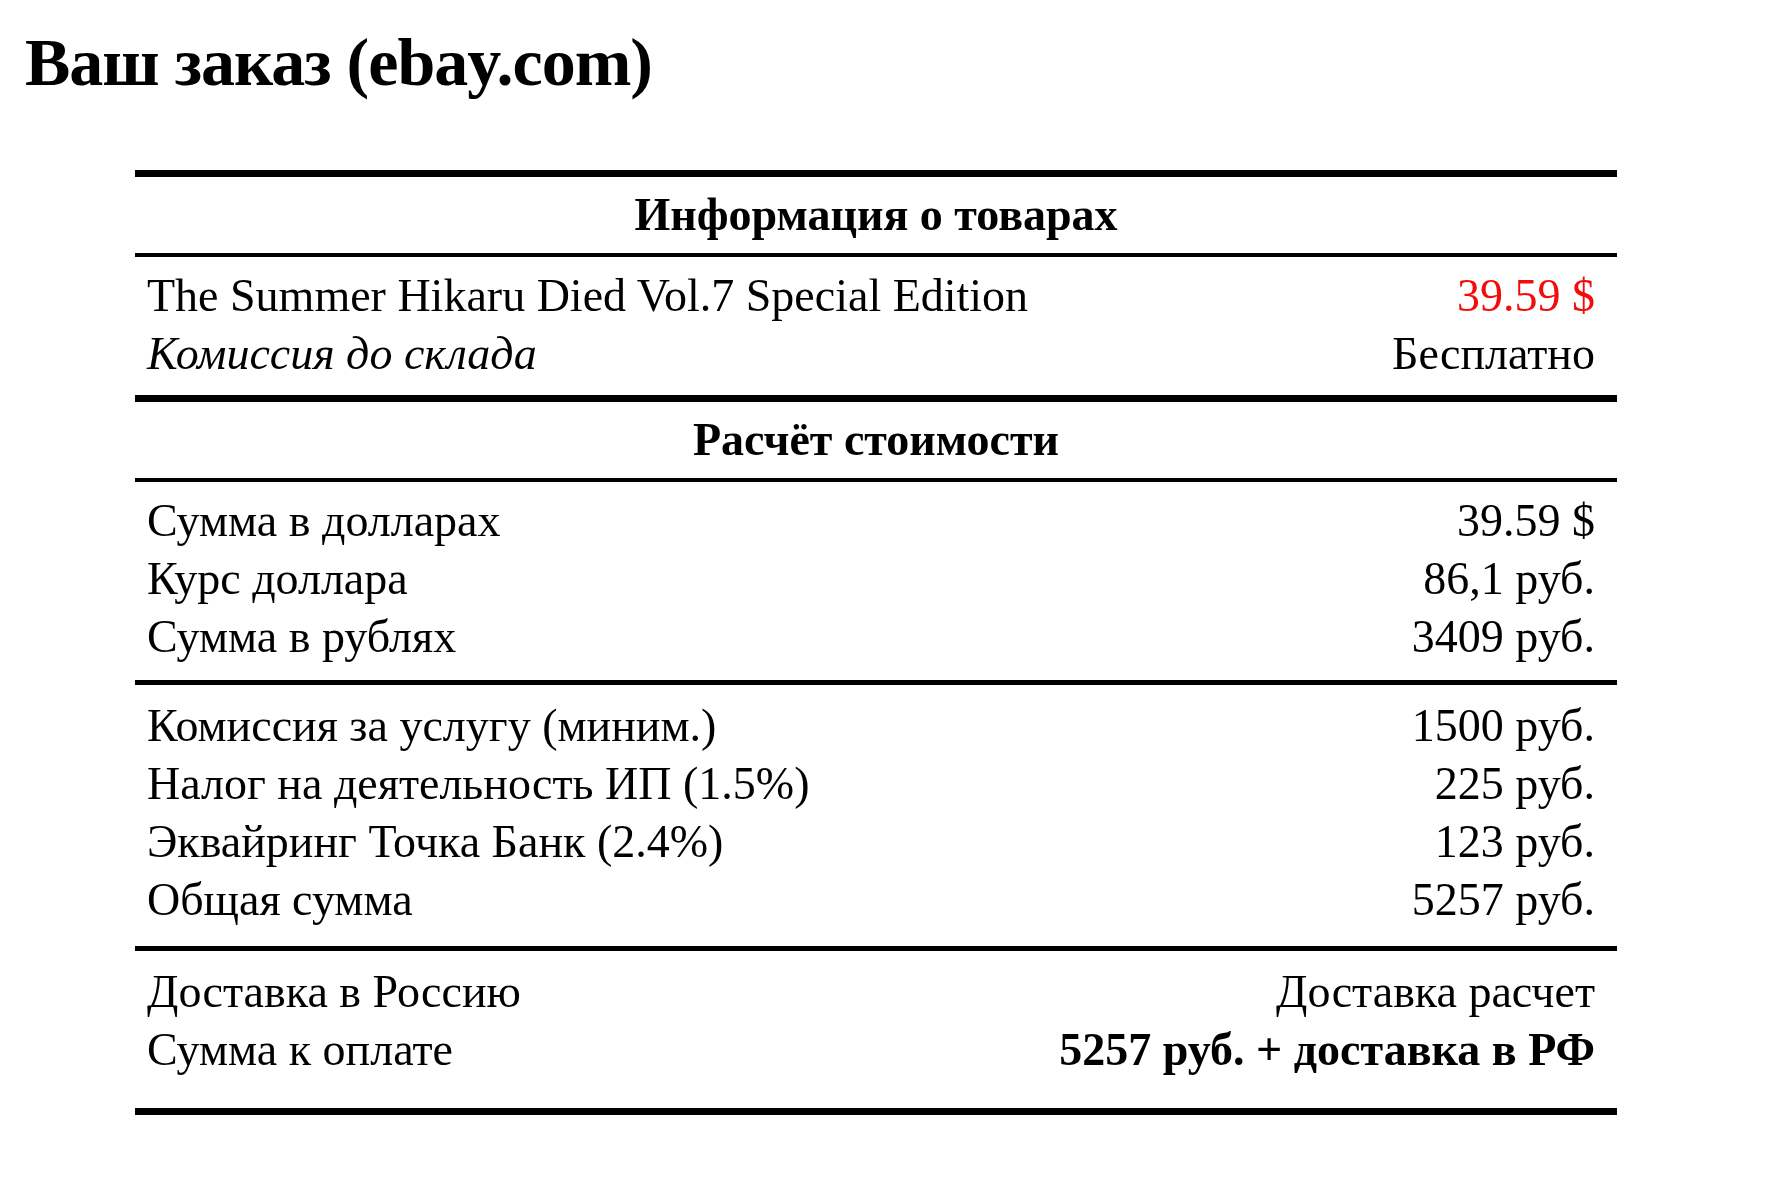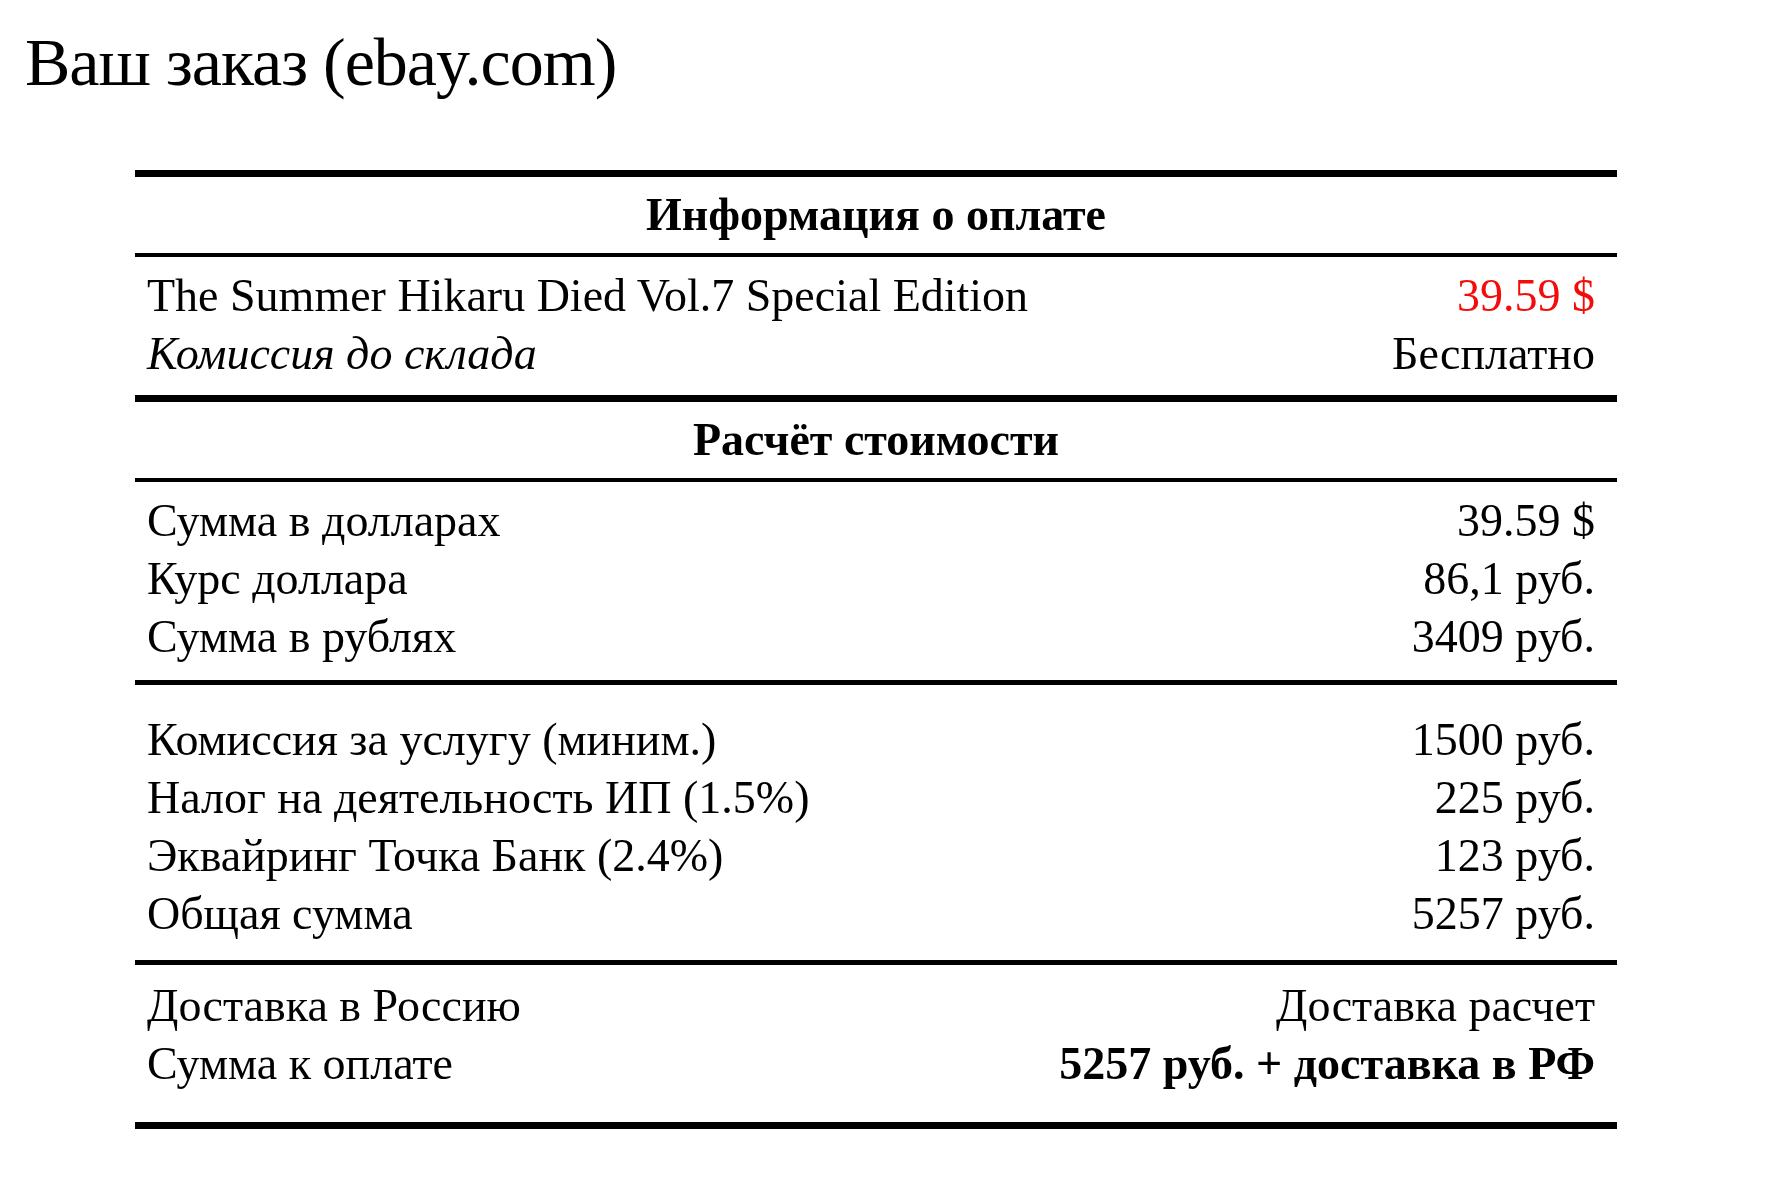--- a/index.html
+++ b/index.html
@@ -10,21 +10,21 @@
   body {
     width: 1775px;
     height: 1192px;
     overflow: hidden;
     font-family: "Liberation Serif", "DejaVu Serif", serif;
     color: #000000;
     position: relative;
   }
   .page-title {
     font-size: 68px;
-    font-weight: 400;
+    font-weight: 700;
     line-height: 1.12;
     margin: 24px 4px 0 25px;
     letter-spacing: -1px;
   }
   .order-table {
     margin: 70px 0 0 135px;
     width: 1482px;
     font-size: 46px;
   }
   .rule {
@@ -36,21 +36,21 @@
   .rule.light { height: 4px; }
   .section-header {
     text-align: center;
     font-weight: 700;
     line-height: 58px;
     padding: 9px 0;
   }
   .rows { width: 100%; }
   .rows.pad-a { padding: 10px 0 12px; }
   .rows.pad-b { padding: 10px 0 14px; }
-  .rows.pad-c { padding: 26px 0 17px; }
+  .rows.pad-c { padding: 12px 0 17px; }
   .rows.pad-d { padding: 12px 0 29px; }
   .row {
     display: flex;
     justify-content: center;
     align-items: baseline;
     line-height: 58px;
     padding: 0 22px 0 12px;
   }
   .row .row-label {
     text-align: left;
@@ -68,21 +68,21 @@
 </style>
 </head>
 <body>
 
 <div class="page-title">Ваш заказ (ebay.com)</div>
 
 <div class="order-table">
 
   <div class="rule heavy"></div>
 
-  <div class="section-header">Информация о оплате</div>
+  <div class="section-header">Информация о товарах</div>
 
   <div class="rule light"></div>
 
   <div class="rows pad-a">
     <div class="row">
       <span class="row-label">The Summer Hikaru Died Vol.7 Special Edition</span>
       <span class="row-value price-red" style="color: rgb(243, 13, 10);">39.59 $</span>
     </div>
     <div class="row">
       <span class="row-label label-italic">Комиссия до склада</span>

